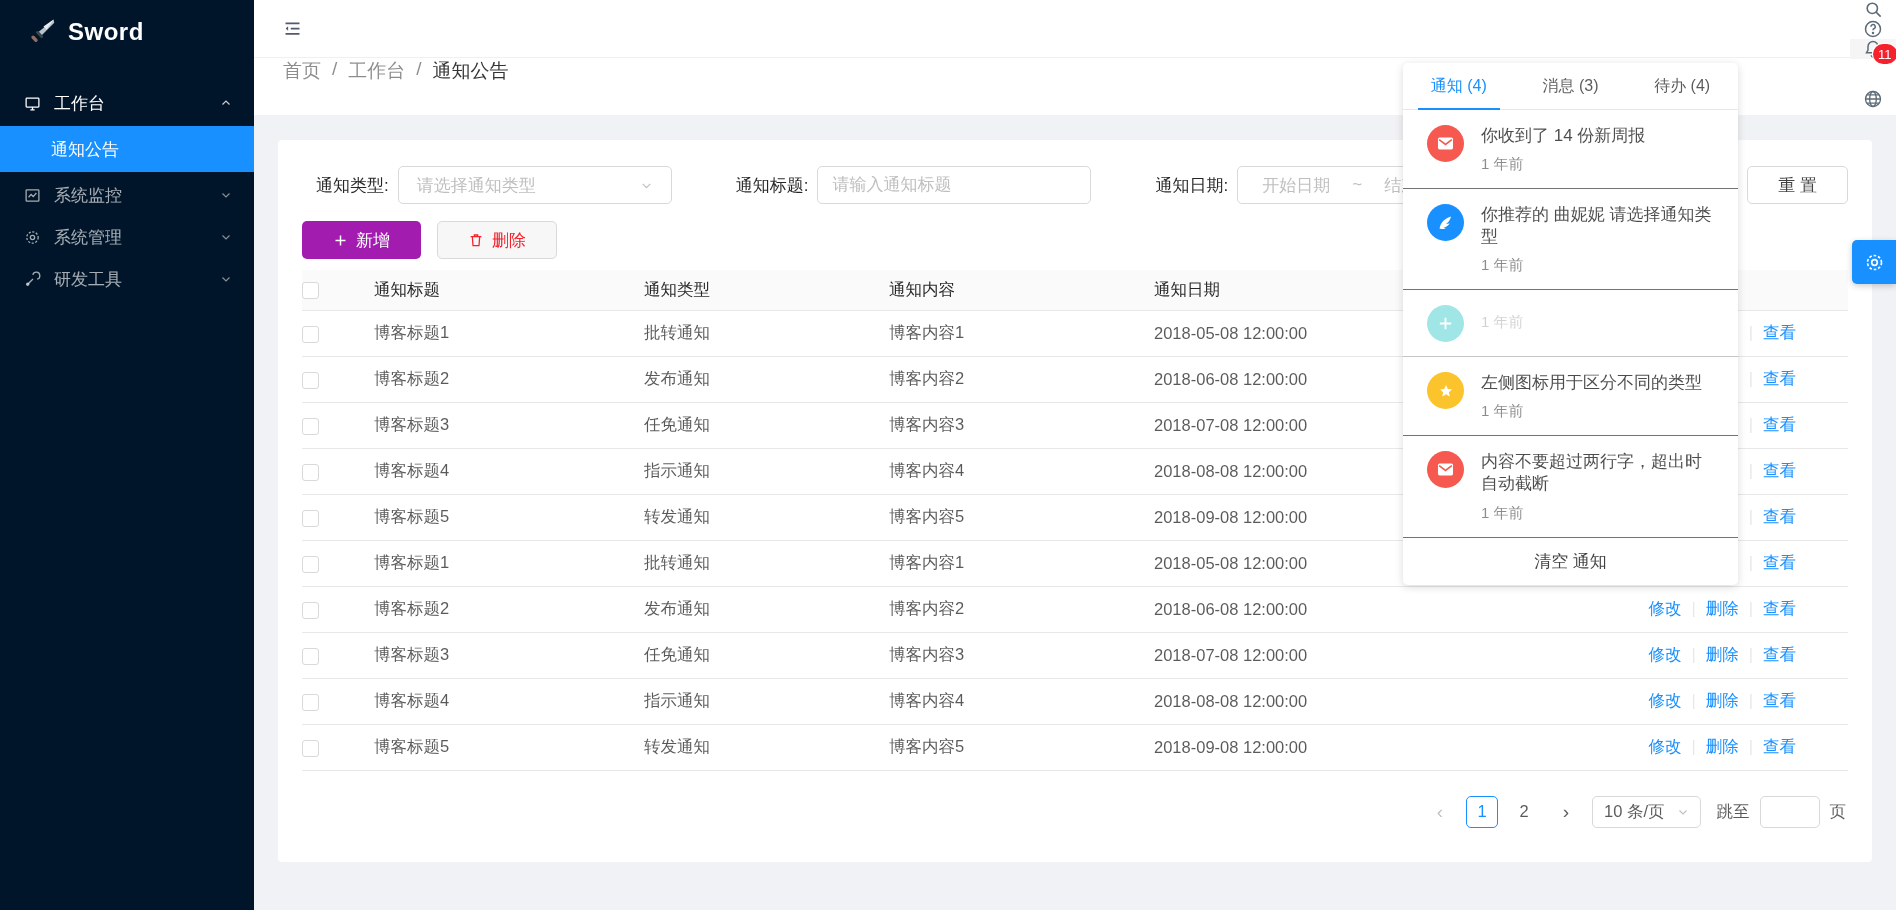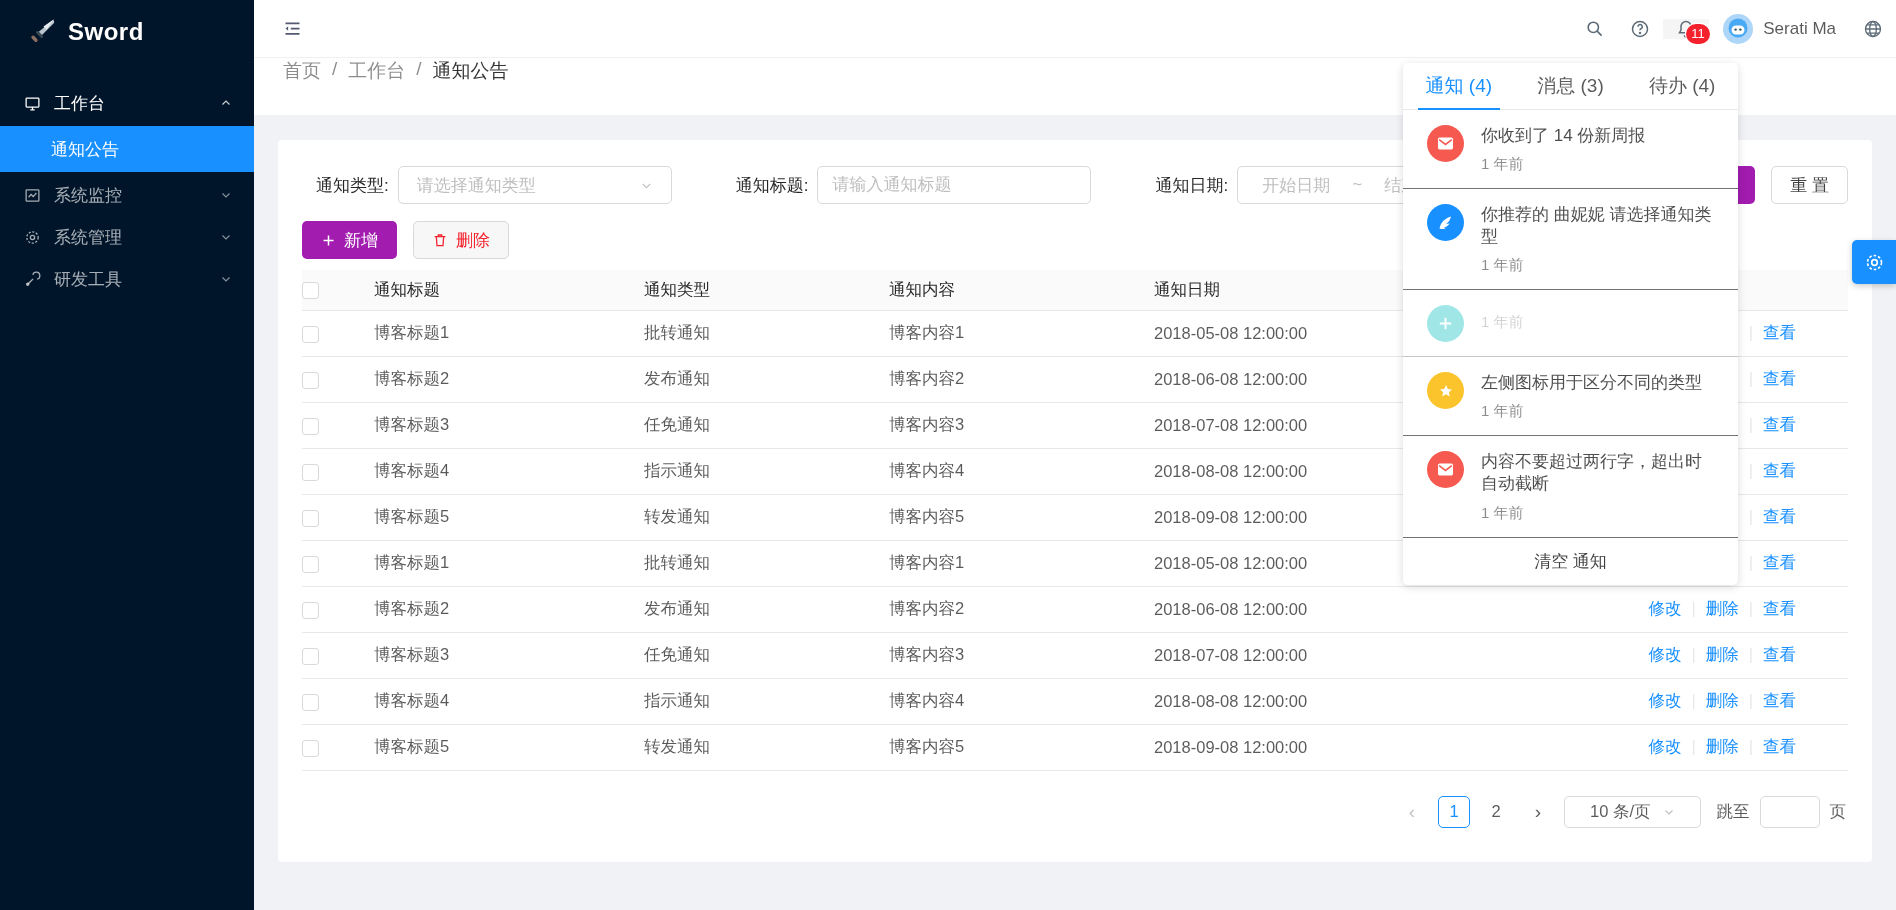--- a/index.html
+++ b/index.html
@@ -22,21 +22,21 @@
   .menu-item.open { color:#fff; }
   .caret { opacity:.8; }
   .submenu { background:#000c17; margin:2px 0; }
   .submenu-item { height:46px; display:flex; align-items:center; padding-left:51px; font-size:17px; color:rgba(255,255,255,.65); cursor:pointer; }
   .submenu-item.active { background:#1890ff; color:#fff; }
 
   
   .main { flex:1; min-width:0; display:flex; flex-direction:column; }
   .topbar { height:58px; background:#fff; display:flex; align-items:center; padding-left:24px; border-bottom:1px solid #f0f0f0; }
   .fold-btn { width:28px; height:28px; display:flex; align-items:center; justify-content:center; color:#515a6e; cursor:pointer; }
-  .topbar-right { margin-left:auto; display:flex; align-items:center; height:100%; }
+  .topbar-right { margin-left:auto; display:flex; align-items:flex-end; height:100%;flex-direction:column; }
   .tb-action { width:46px; display:flex; align-items:center; justify-content:center; color:#5c6b77; position:relative; cursor:pointer; }
   .tb-action.bell-open { background:#f5f5f5; }
   .badge { position:absolute; top:5px; left:23px; background:#f5222d; color:#fff; font-size:13px; line-height:1;
            height:20px; min-width:23px; padding:0 5px; border-radius:10px; display:flex; align-items:center; justify-content:center;
            box-shadow:0 0 0 1px #fff; }
   .user { display:flex; align-items:center; gap:10px; padding:0 14px; font-size:17px; color:rgba(0,0,0,.65); cursor:pointer; }
 
   .breadcrumb-bar { height:57px; background:#fff; display:flex; padding-left:29px; font-size:19px; }
   .bc-link { color:rgba(0,0,0,.45); cursor:pointer; }
   .bc-sep { color:rgba(0,0,0,.45); margin:0 11px; }
@@ -48,21 +48,21 @@
   
   .filter-row { display:flex; align-items:center; font-size:17px; color:rgba(0,0,0,.85); }
   .f-label { margin:0 9px 0 14px; white-space:nowrap; }
   .ctl { height:38px; border:1px solid #d9d9d9; border-radius:5px; background:#fff; font-size:17px; }
   .select { width:274px; margin-right:50px; display:flex; align-items:center; justify-content:space-between; padding:0 18px; color:#bfbfbf; cursor:pointer; }
   .text-input { width:274px; margin-right:50px; padding:0 14px; color:rgba(0,0,0,.65); outline:none; }
   .text-input::placeholder { color:#bfbfbf; }
   .range { width:240px; display:flex; align-items:center; justify-content:center; gap:22px; color:#bfbfbf; padding:0 10px; cursor:pointer; }
   .filter-buttons { margin-left:auto; display:flex; gap:16px; }
 
-  .btn { height:38px; border-radius:5px; font-size:17px; padding:0 18px; display:inline-flex; align-items:center; gap:8px;
+  .btn { height:38px; border-radius:5px; font-size:17px; padding:0 30px; display:inline-flex; align-items:center; gap:8px;
          border:1px solid transparent; cursor:pointer; font-family:inherit; white-space:nowrap; }
   .btn-primary { background:#a21caf; color:#fff; }
   .btn-default { background:#fff; border-color:#d9d9d9; color:rgba(0,0,0,.75); }
   .btn-delete { background:#f7f7f7; border-color:#d9d9d9; color:#f5222d; }
 
   .toolbar { margin-top:17px; display:flex; gap:16px; }
 
   
   table.grid { width:100%; border-collapse:collapse; margin-top:11px; font-size:16.5px; table-layout:fixed; }
   .grid th { background:#fafafa; height:40px; text-align:left; font-weight:500; color:rgba(0,0,0,.85); border-bottom:1px solid #e8e8e8; padding:0; }
@@ -73,31 +73,31 @@
   th.ops { text-align:left; padding-left:0; }
   .op-link { color:#1890ff; cursor:pointer; }
   .op-sep { color:#e8e8e8; margin:0 10px; }
 
   
   .pagination { display:flex; justify-content:flex-end; align-items:center; margin-top:25px; gap:10px; font-size:16.5px; color:rgba(0,0,0,.65); }
   .pg-btn, .pg-num { min-width:32px; height:32px; display:flex; align-items:center; justify-content:center; cursor:pointer; font-size:19px; }
   .pg-num { font-size:16.5px; }
   .pg-num.current { border:1px solid #1890ff; border-radius:5px; color:#1890ff; }
   .pg-btn.disabled { color:rgba(0,0,0,.25); cursor:default; }
-  .pg-select { height:32px; border:1px solid #d9d9d9; border-radius:5px; display:flex; align-items:center; padding:0 25px; gap:12px; cursor:pointer;text-align:right; }
+  .pg-select { height:32px; border:1px solid #d9d9d9; border-radius:5px; display:flex; align-items:center; padding:0 11px; gap:12px; cursor:pointer;text-align:right; }
   .pg-select .chev { color:#bfbfbf; }
   .pg-jump-label { margin-left:6px; }
   .pg-jump { width:60px; height:32px; border:1px solid #d9d9d9; border-radius:5px; outline:none; }
   .pg-page-label { margin-right:2px; }
 
   
   .notif-panel { position:fixed; left:1403px; top:63px; width:335px; background:#fff; border-radius:5px;
                  box-shadow:0 2px 8px rgba(0,0,0,.15); z-index:50; }
   .notif-tabs { display:flex; border-bottom:1px solid #e8e8e8; height:47px; }
-  .notif-tab { flex:1; display:flex; align-items:center; justify-content:center; font-size:19px; color:rgba(0,0,0,.65); position:relative; cursor:pointer; }
+  .notif-tab { flex:1; display:flex; align-items:center; justify-content:center; font-size:16px; color:rgba(0,0,0,.65); position:relative; cursor:pointer; }
   .notif-tab.active { color:#1890ff; }
   .notif-tab.active::after { content:""; position:absolute; bottom:-1px; left:50%; transform:translateX(-50%); width:82px; height:2px; background:#1890ff; }
   .notif-item { display:flex; gap:17px; padding:15px 24px 14px; border-bottom:1px solid #737373; cursor:pointer; }
   .notif-item.read { opacity:.4; }
   .n-ic { width:37px; height:37px; border-radius:50%; flex-shrink:0; display:flex; align-items:center; justify-content:center; color:#fff; }
   .n-red  { background:#f5594f; }
   .n-blue { background:#1890ff; }
   .n-teal { background:#13c2c2; }
   .n-gold { background:#fbc42c; }
   .n-title { font-size:17px; color:rgba(0,0,0,.7); line-height:1.3; }

